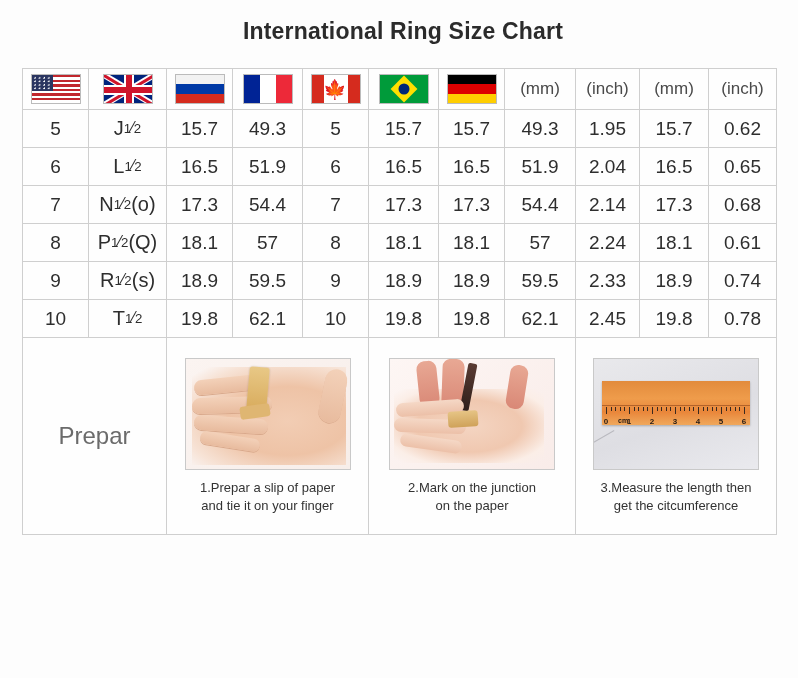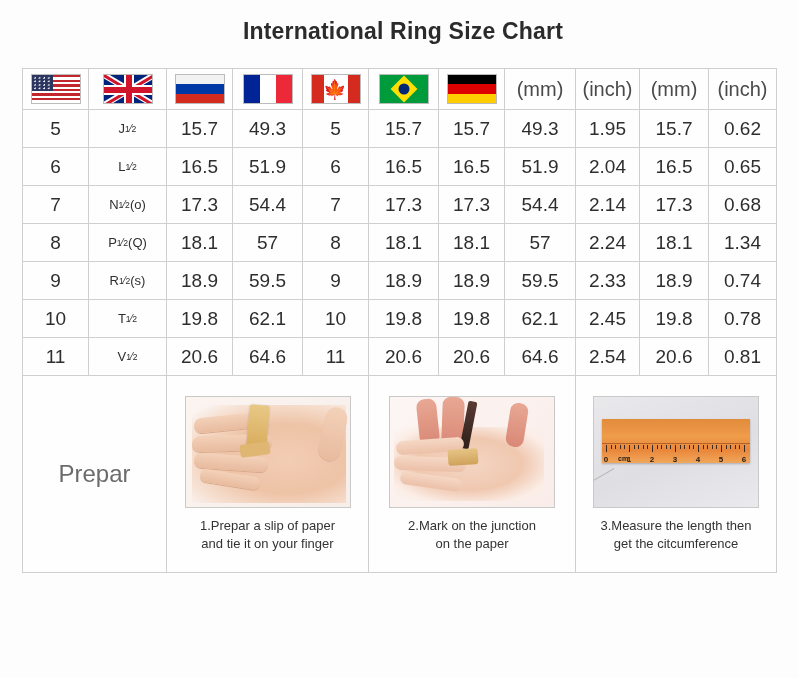--- a/index.html
+++ b/index.html
@@ -32,23 +32,23 @@
   table.ring-table td,table.ring-table th{
     border:1px solid #cfcfcf;
     padding:0;
     text-align:center;
     vertical-align:middle;
     font-weight:normal;
   }
   .hdr-code{height:36px;font-size:19px;color:#4a4a4a;}
   .hdr-span{height:36px;font-size:19px;color:#4a4a4a;}
   .hdr-flag{height:40px;}
-  .hdr-unit{height:40px;font-size:20px;color:#4a4a4a;}
+  .hdr-unit{height:40px;font-size:17px;color:#4a4a4a;}
   td.data{height:37px;font-size:19px;color:#2e2e2e;}
-  td.data.uk{font-size:13px;text-align:center;}
+  td.data.uk{font-size:20px;text-align:center;}
   .frac{font-size:.78em;vertical-align:0.1em;}
 
   
   .flag{
     display:inline-block;
     width:50px;height:30px;
     position:relative;
     overflow:hidden;
     vertical-align:middle;
     background:#fff;
@@ -270,21 +270,21 @@
           <td class="data">8</td>
           <td class="data uk"><span>P</span><sup class="frac"><span style="font-size:.85em">1</span>⁄<span style="font-size:.85em">2</span></sup><span>(Q)</span></td>
           <td class="data">18.1</td>
           <td class="data">57</td>
           <td class="data">8</td>
           <td class="data">18.1</td>
           <td class="data">18.1</td>
           <td class="data">57</td>
           <td class="data">2.24</td>
           <td class="data">18.1</td>
-          <td class="data">1.34</td>
+          <td class="data">0.61</td>
         </tr>
         <tr>
           <td class="data">9</td>
           <td class="data uk"><span>R</span><sup class="frac"><span style="font-size:.85em">1</span>⁄<span style="font-size:.85em">2</span></sup><span>(s)</span></td>
           <td class="data">18.9</td>
           <td class="data">59.5</td>
           <td class="data">9</td>
           <td class="data">18.9</td>
           <td class="data">18.9</td>
           <td class="data">59.5</td>
@@ -297,33 +297,20 @@
           <td class="data uk"><span>T</span><sup class="frac"><span style="font-size:.85em">1</span>⁄<span style="font-size:.85em">2</span></sup><span></span></td>
           <td class="data">19.8</td>
           <td class="data">62.1</td>
           <td class="data">10</td>
           <td class="data">19.8</td>
           <td class="data">19.8</td>
           <td class="data">62.1</td>
           <td class="data">2.45</td>
           <td class="data">19.8</td>
           <td class="data">0.78</td>
-        </tr>
-        <tr>
-          <td class="data">11</td>
-          <td class="data uk"><span>V</span><sup class="frac"><span style="font-size:.85em">1</span>⁄<span style="font-size:.85em">2</span></sup><span></span></td>
-          <td class="data">20.6</td>
-          <td class="data">64.6</td>
-          <td class="data">11</td>
-          <td class="data">20.6</td>
-          <td class="data">20.6</td>
-          <td class="data">64.6</td>
-          <td class="data">2.54</td>
-          <td class="data">20.6</td>
-          <td class="data">0.81</td>
         </tr>
       </tbody>
 
     <tfoot>
       <tr>
         <td class="measure-label" colspan="2">Prepar</td>
 
         <td class="measure-cell" colspan="3">
           <div class="step">
             <div class="photo ph1">

